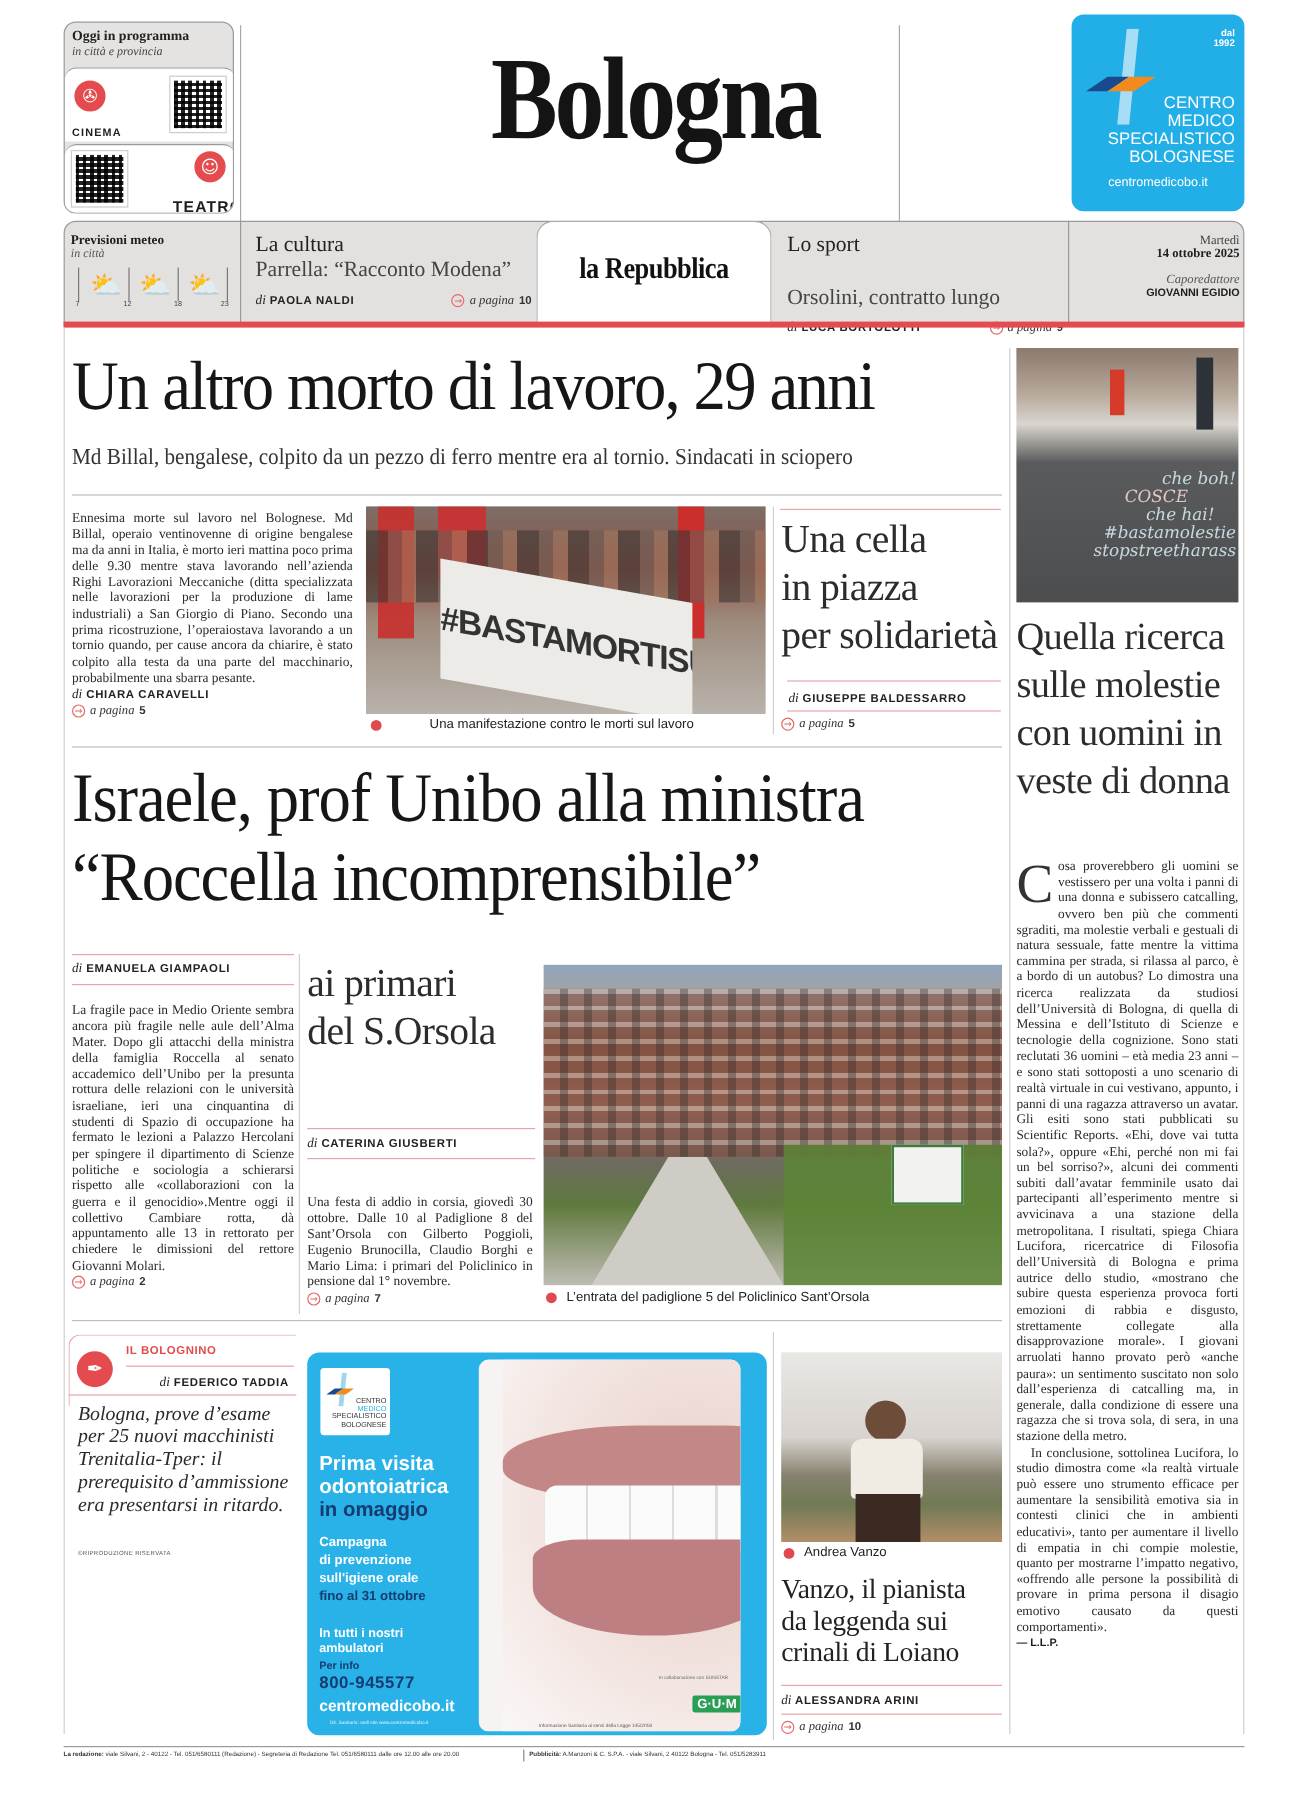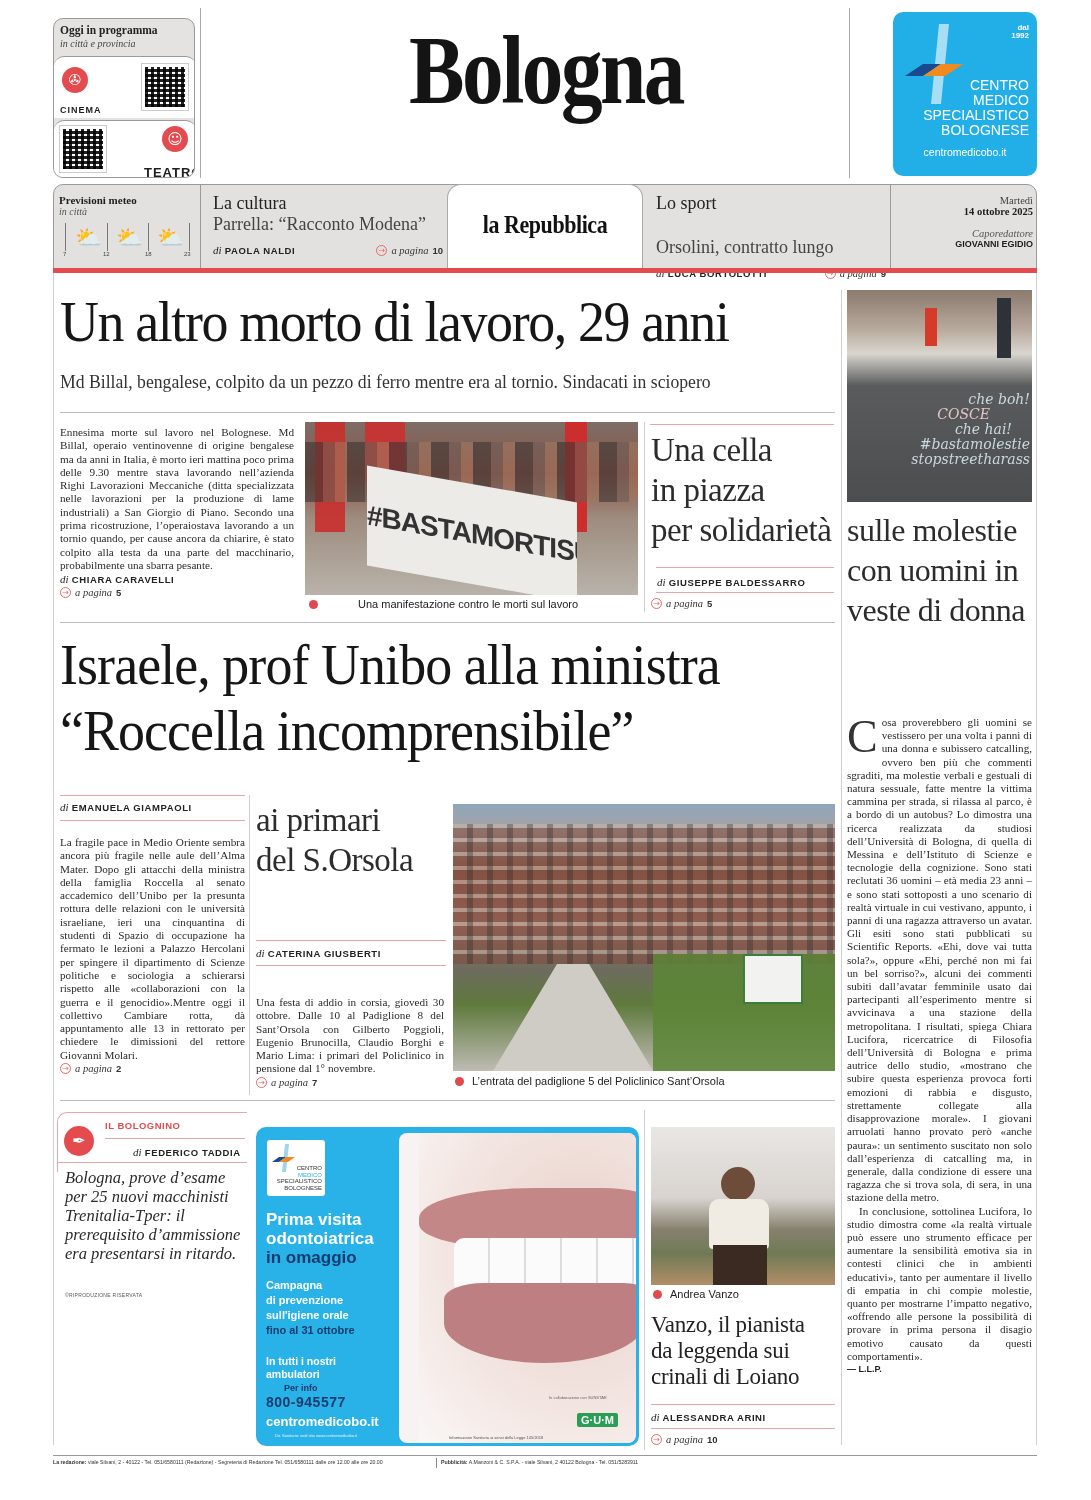--- a/index.html
+++ b/index.html
@@ -19,21 +19,21 @@
   .caption { font-family: "Liberation Sans", sans-serif; font-size: 11px; color: #222; display: flex; align-items: center; gap: 8px; }
   .cap-dot { width: 9px; height: 9px; border-radius: 50%; background: #e04a4f; display: inline-block; }
 
   
   .box-left { left: 53px; top: 18px; width: 142px; height: 160px; border: 1px solid #9a9a9a; border-radius: 10px; background: #e4e3e1; overflow: hidden; }
   .qr { width: 46px; height: 46px; background:
       repeating-linear-gradient(90deg, #222 0 3px, transparent 3px 6px),
       repeating-linear-gradient(0deg, #222 0 3px, #fff 3px 5px);
       background-blend-mode: multiply; border: 3px solid #fff; outline: 1px solid #ccc; }
   .round-red { width: 26px; height: 26px; border-radius: 50%; background: #e34b4f; color: #fff; text-align: center; font-size: 15px; line-height: 26px; font-family: "DejaVu Sans", sans-serif; }
-  .masthead-box { left: 200px; top: 8px; width: 650px; height: 170px; border: 1px solid #aaa; border-top: none; border-bottom: none; padding-left: 38px; }
+  .masthead-box { left: 200px; top: 21px; width: 550px; height: 170px; border: 1px solid #aaa; border-top: none; border-bottom: none; padding-left: 38px; }
   .cmsb { left: 893px; top: 12px; width: 144px; height: 164px; background: #22aee6; border-radius: 10px; color: #fff; overflow: hidden; }
   .strip { left: 53px; top: 184px; width: 984px; height: 88px; background: #e2e1df; border: 1px solid #9a9a9a; border-radius: 10px 10px 0 0; }
   .redbar { left: 53px; top: 268px; width: 984px; height: 5px; background: #e34b4f; }
   .tab-white { left: 447px; top: 184px; width: 196px; height: 86px; background: #fff; border: 1px solid #aaa; border-radius: 14px 14px 0 0; border-bottom: none; }
 
   .vline { border-left: 1px solid #cfcfcf; }
 </style>
 </head>
 <body>
 
@@ -235,20 +235,21 @@
   <div class="abs" style="left:150px;top:8px;width:14px;height:60px;background:#2d3238;"></div>
   <div class="abs" style="left:0;top:102px;width:185px;font-family:'DejaVu Serif',serif;font-style:italic;font-size:14px;line-height:15px;color:#c9d9e0;text-align:right;padding-right:2px;white-space:nowrap;">
     <div>che boh!</div>
     <div style="color:#e3c5c7;padding-right:40px;">COSCE</div>
     <div style="padding-right:18px;">che hai!</div>
     <div>#bastamolestie</div>
     <div>stopstreetharass</div>
   </div>
 </div>
 <div class="abs serif" style="left:847px;top:510px;width:190px;font-size:32px;line-height:40px;color:#2c2c2c;letter-spacing:-0.5px;white-space:nowrap;">
+  <div>Quella ricerca</div>
   <div>sulle molestie</div>
   <div>con uomini in</div>
   <div>veste di donna</div>
 </div>
 <div class="abs" style="left:847px;top:716px;width:185px;">
   <p class="body-text" style="font-size:11.1px;line-height:13.2px;"><span class="serif" style="float:left;font-size:46px;line-height:38px;margin:2px 4px 0 0;color:#333;">C</span><span>osa proverebbero gli uomini se vestissero per una volta i panni di una donna e subissero catcalling, ovvero ben più che commenti sgraditi, ma molestie verbali e gestuali di natura sessuale, fatte mentre la vittima cammina per strada, si rilassa al parco, è a bordo di un autobus? Lo dimostra una ricerca realizzata da studiosi dell’Università di Bologna, di quella di Messina e dell’Istituto di Scienze e tecnologie della cognizione. Sono stati reclutati 36 uomini – età media 23 anni – e sono stati sottoposti a uno scenario di realtà virtuale in cui vestivano, appunto, i panni di una ragazza attraverso un avatar. Gli esiti sono stati pubblicati su Scientific Reports. «Ehi, dove vai tutta sola?», oppure «Ehi, perché non mi fai un bel sorriso?», alcuni dei commenti subiti dall’avatar femminile usato dai partecipanti all’esperimento mentre si avvicinava a una stazione della metropolitana. I risultati, spiega Chiara Lucifora, ricercatrice di Filosofia dell’Università di Bologna e prima autrice dello studio, «mostrano che subire questa esperienza provoca forti emozioni di rabbia e disgusto, strettamente collegate alla disapprovazione morale». I giovani arruolati hanno provato però «anche paura»: un sentimento suscitato non solo dall’esperienza di catcalling ma, in generale, dalla condizione di essere una ragazza che si trova sola, di sera, in una stazione della metro.</span></p>
   <p class="body-text" style="font-size:11.1px;line-height:13.2px;text-indent:12px;">In conclusione, sottolinea Lucifora, lo studio dimostra come «la realtà virtuale può essere uno strumento efficace per aumentare la sensibilità emotiva sia in contesti clinici che in ambienti educativi», tanto per aumentare il livello di empatia in chi compie molestie, quanto per mostrarne l’impatto negativo, «offrendo alle persone la possibilità di provare in prima persona il disagio emotivo causato da questi comportamenti».</p>
   <div class="sans" style="font-size:9px;font-weight:bold;margin-top:1px;">— L.L.P.</div>
 </div>
 
@@ -285,26 +286,26 @@
   <div class="abs sans" style="left:7px;top:148px;font-size:11px;line-height:15px;font-weight:bold;color:#fff;">
     <div>Campagna</div>
     <div>di prevenzione</div>
     <div>sull'igiene orale</div>
     <div style="color:#153c70;">fino al 31 ottobre</div>
   </div>
   <div class="abs sans" style="left:7px;top:225px;font-size:10.5px;line-height:13px;font-weight:bold;color:#fff;">
     <div>In tutti i nostri</div>
     <div>ambulatori</div>
   </div>
-  <div class="abs sans" style="left:7px;top:253px;font-size:9px;font-weight:bold;color:#153c70;margin-left:18px;">Per info</div>
+  <div class="abs sans" style="left:7px;top:253px;font-size:9px;font-weight:bold;color:#153c70;">Per info</div>
   <div class="abs sans" style="left:7px;top:264px;font-size:14px;font-weight:bold;color:#153c70;letter-spacing:0.5px;">800-945577</div>
   <div class="abs sans" style="left:7px;top:284px;font-size:13px;font-weight:bold;color:#fff;">centromedicobo.it</div>
   <div class="abs sans" style="left:16px;top:303px;font-size:4px;color:#e6f5fc;">Dir. Sanitario: vedi sito www.centromedicobo.it</div>
 
-  <div class="abs" style="left:140px;top:3px;width:237px;height:310px;background:#f6f3f2;border-radius:8px;overflow:hidden;">
+  <div class="abs" style="left:140px;top:3px;width:218px;height:310px;background:#f6f3f2;border-radius:8px;overflow:hidden;">
     <div class="abs" style="left:20px;top:0;width:230px;height:310px;background:radial-gradient(ellipse at 70% 40%,#e9cfc7 0%,#f3e6e2 60%,#faf7f6 100%);"></div>
     <div class="abs" style="left:20px;top:55px;width:230px;height:60px;border-radius:50% 20% 10% 40%;background:#c48787;"></div>
     <div class="abs" style="left:55px;top:105px;width:190px;height:55px;border-radius:10px;background:repeating-linear-gradient(90deg,#fbfbfb 0 34px,#ddd 34px 36px);"></div>
     <div class="abs" style="left:45px;top:150px;width:200px;height:80px;border-radius:20% 10% 50% 50%;background:#bd7f81;"></div>
     <div class="abs sans" style="left:150px;top:262px;font-size:4px;color:#666;">In collaborazione con SUNSTAR</div>
     <div class="abs sans" style="left:178px;top:280px;padding:1px 4px;background:#2b9e55;color:#fff;font-size:11px;font-weight:bold;border-radius:2px;">G·U·M</div>
     <div class="abs sans" style="left:50px;top:302px;font-size:4px;color:#555;">Informazione Sanitaria ai sensi della Legge 145/2018</div>
   </div>
 </div>
 

